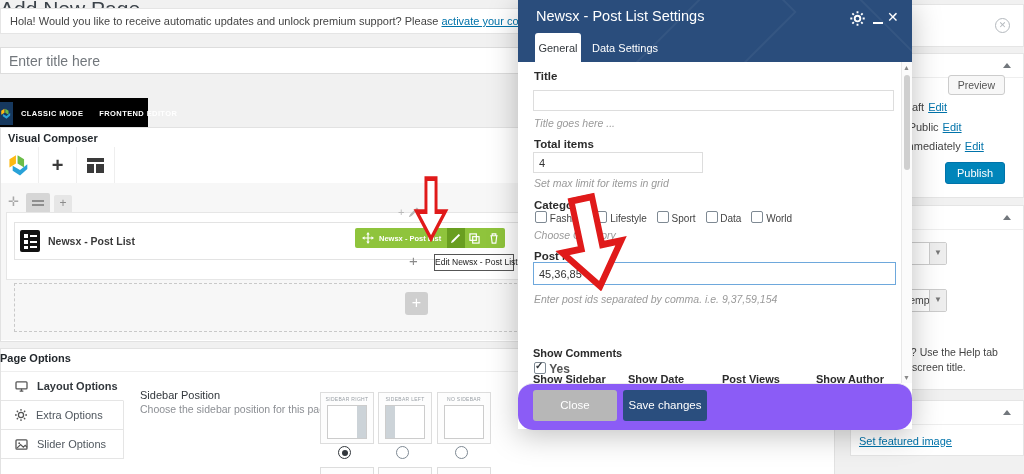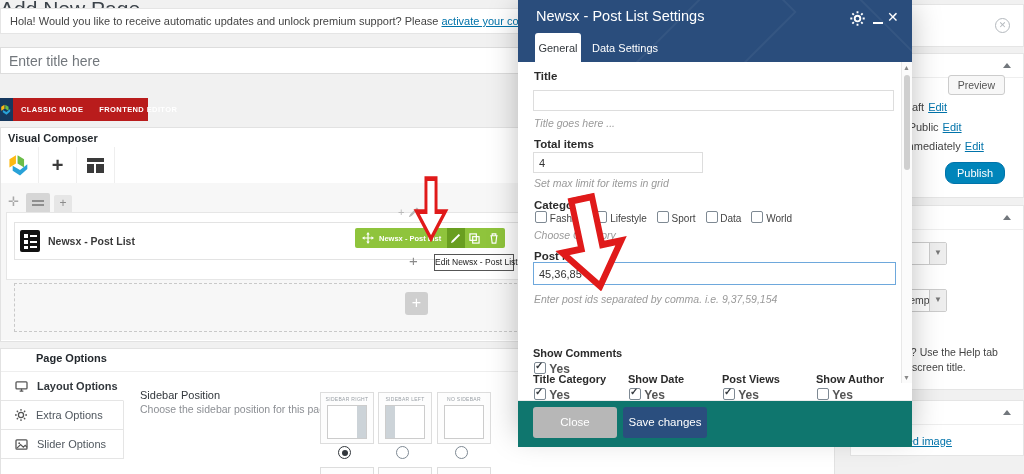--- a/index.html
+++ b/index.html
@@ -12,21 +12,21 @@
   .notice{left:0;top:8px;width:827px;height:24px;background:#fff;border:1px solid #e5e5e5;
           font-size:11px;line-height:24px;padding-left:9px;color:#444;white-space:nowrap;overflow:hidden;}
   .notice a{color:#0073aa;text-decoration:underline;}
   .title-input{left:0;top:47px;width:824px;height:24px;background:#fff;border:1px solid #ddd;
           font-size:14px;padding:1px 0 0 8px;color:#32373c;font-family:"Liberation Sans",sans-serif;}
   .title-input::placeholder{color:#72777c;opacity:1;}
   .permalink{left:1px;top:82px;font-size:11px;color:#444;}
   .permalink a{color:#0073aa;text-decoration:underline;}
   .btn-small{display:inline-block;margin-left:5px;font-size:10px;padding:2px 8px;background:#f7f7f7;
           border:1px solid #ccc;border-radius:3px;color:#555;vertical-align:middle;}
-  .vc-mode-bar{left:0;top:98px;width:148px;height:23px;background:#b91c1c;display:flex;align-items:center;}
+  .vc-mode-bar{left:0;top:98px;width:148px;height:30px;background:#000000;display:flex;align-items:center;}
   .vc-mode-bar .logo-cell{width:22px;height:23px;background:#16385e;display:flex;align-items:center;justify-content:center;}
   .vc-mode-bar .mode{color:#fff;font-size:7.5px;font-weight:bold;letter-spacing:.4px;padding:0 8px;white-space:nowrap;}
 
   
   .vc-box{left:0;top:127px;width:833px;height:213px;background:#fff;border:1px solid #e2e2e2;}
   .vc-box-head{left:0;top:127px;width:826px;height:19px;font-size:11px;font-weight:bold;color:#23282d;
           padding:5px 0 0 8px;border-bottom:1px solid #eee;}
   .vc-toolbar{left:1px;top:147px;width:832px;height:36px;background:#fff;border-bottom:1px solid #eee;display:flex;}
   .vc-toolbar .cell{width:37px;height:36px;display:flex;align-items:center;justify-content:center;border-right:1px solid #eee;}
   .vc-plus{font-size:20px;font-weight:bold;color:#3b3b3b;line-height:1;}
@@ -51,21 +51,21 @@
   .gb-ic{width:16px;}
   .vc-tooltip{left:434px;top:254px;width:78px;height:15px;background:#fff;border:1px solid #555;
           font-size:8.5px;color:#222;text-align:center;line-height:15px;white-space:nowrap;}
   .row-add-plus{left:409px;top:252px;color:#8a8a8a;font-size:15px;}
   .vc-dashed{left:14px;top:283px;width:806px;height:47px;border:1px dashed #c9c9c9;}
   .dash-plus{left:405px;top:292px;width:23px;height:23px;background:#cfcfcf;border-radius:3px;color:#fff;
           font-size:16px;text-align:center;line-height:22px;}
 
   
   .po-box{left:0;top:348px;width:833px;height:200px;background:#fff;border:1px solid #e2e2e2;}
-  .po-head{left:0;top:352px;width:826px;height:18px;font-size:11px;font-weight:bold;color:#23282d;padding-left:0;margin-left:36px;}
+  .po-head{left:0;top:352px;width:826px;height:18px;font-size:11px;font-weight:bold;color:#23282d;padding-left:0;}
   .po-head-border{left:1px;top:371px;width:832px;height:0;border-top:1px solid #eee;}
   .po-tab{left:1px;width:122px;height:28px;background:#fff;border-bottom:1px solid #e5e5e5;border-right:1px solid #e5e5e5;
           display:flex;align-items:center;font-size:11px;color:#50575e;}
   .po-tab .t-ic{margin:0 9px 0 14px;display:flex;}
   .po-tab.active{border-right:1px solid #fff;font-weight:bold;color:#32373c;}
   .po-field-label{left:140px;top:389px;font-size:11px;color:#32373c;}
   .po-field-help{left:140px;top:403px;font-size:10.5px;color:#8c8f94;}
   .thumb{top:392px;width:52px;height:50px;background:#fdfdfd;border:1px solid #ddd;}
   .thumb .t-label{font-size:5px;letter-spacing:.3px;color:#9aa0a6;text-align:center;margin-top:3px;white-space:nowrap;}
   .thumb .t-diag{position:absolute;left:6px;top:12px;width:38px;height:32px;background:#fff;border:1px solid #ccc;}
@@ -79,21 +79,21 @@
   .sb-panel{left:850px;width:172px;background:#fff;border:1px solid #e5e5e5;}
   .sb-head{height:23px;border-bottom:1px solid #eee;position:relative;font-size:11px;font-weight:bold;color:#23282d;line-height:23px;padding-left:10px;}
   .collapse{position:absolute;right:12px;top:9px;width:0;height:0;border-left:4px solid transparent;border-right:4px solid transparent;border-bottom:5px solid #72777c;}
   .dismiss-x{position:absolute;right:13px;top:13px;width:13px;height:13px;border:1px solid #b4b9be;border-radius:50%;
           color:#b4b9be;font-size:9px;line-height:12px;text-align:center;}
   .preview-btn{position:absolute;right:18px;top:21px;font-size:10.5px;padding:3px 9px;background:#f7f7f7;
           border:1px solid #ccc;border-radius:3px;color:#555;}
   .pub-row{position:absolute;left:12px;font-size:11px;color:#444;white-space:nowrap;}
   .pub-row a{color:#0073aa;text-decoration:underline;margin-left:4px;}
   .publish-btn{position:absolute;right:18px;top:108px;background:#0085ba;color:#fff;font-size:11px;
-          padding:4px 11px;border-radius:9px;border:1px solid #0073aa;}
+          padding:4px 11px;border-radius:3px;border:1px solid #0073aa;}
   .sb-select{position:absolute;left:12px;width:78px;height:21px;background:#fff;border:1px solid #ccc;border-radius:2px;font-size:10.5px;color:#444;line-height:20px;padding-left:4px;overflow:hidden;white-space:nowrap;}
   .sb-select .arrowbox{position:absolute;right:0;top:0;width:16px;height:100%;background:#eee;border-left:1px solid #ccc;
           color:#777;font-size:8px;text-align:center;line-height:20px;}
   .sb-help{position:absolute;left:12px;top:139px;width:150px;font-size:10.5px;color:#444;line-height:15px;}
   .featured-link{position:absolute;left:8px;top:34px;font-size:11px;color:#0073aa;text-decoration:underline;}
 
   
   .modal{left:518px;top:0;width:394px;height:429px;background:#fff;z-index:20;box-shadow:0 6px 28px rgba(0,0,0,.25);}
   .m-header{position:absolute;left:0;top:0;width:100%;height:62px;background:#2a4d7c;overflow:hidden;}
   .m-header::before{content:"";position:absolute;left:-40px;top:-120px;width:260px;height:260px;
@@ -115,21 +115,21 @@
   .m-input.focus{border:1px solid #6ea8dc;}
   .cb{display:inline-block;width:10px;height:10px;border:1px solid #7e8993;border-radius:2px;background:#fff;position:relative;vertical-align:-1px;}
   .cb.checked::after{content:"\2713";position:absolute;left:0px;top:-3px;font-size:10px;color:#32373c;}
   .cat-row{position:absolute;left:17px;top:211px;display:flex;gap:10px;font-size:10px;color:#444;}
   .cat-row .opt{white-space:nowrap;}
   .tg-label{position:absolute;font-size:11px;font-weight:bold;color:#2b2b2b;top:311px;}
   .tg-opt{position:absolute;top:326px;font-size:12px;color:#555;white-space:nowrap;font-weight:bold;}
   .m-scroll{position:absolute;right:0;top:62px;width:10px;height:321px;background:#fbfbfb;border-left:1px solid #e8e8e8;}
   .m-scroll .sar{position:absolute;left:0;width:9px;font-size:7px;color:#888;text-align:center;}
   .m-scroll .thumbbar{position:absolute;left:1.5px;top:13px;width:6px;height:95px;background:#cfcfcf;border-radius:3px;}
-  .m-footer{position:absolute;left:0;top:400px;width:100%;height:46px;background:#0f766e;border-top:1px solid #ececec;}
+  .m-footer{position:absolute;left:0;top:383px;width:100%;height:46px;background:#8b5cf6;border-top:1px solid #ececec;border-radius:15px;}
   .m-btn{position:absolute;top:6px;height:31px;width:84px;border:none;border-radius:3px;color:#fff;font-size:11.5px;
           font-family:"Liberation Sans",sans-serif;text-align:center;line-height:31px;}
   .m-btn.close{left:15px;background:#b7b7b7;}
   .m-btn.save{left:105px;background:#2a4e7e;}
 
   .arrow-svg{z-index:30;}
 </style>
 </head>
 <body>
 
@@ -376,21 +376,21 @@
         <span class="opt"><span class="cb"></span> <span>Sport</span></span>
         <span class="opt"><span class="cb"></span> <span>Data</span></span>
         <span class="opt"><span class="cb"></span> <span>World</span></span>
       </div>
       <div class="m-help" style="top:167px">Choose Category</div>
 
       <div class="m-label" style="top:188px">Post Manual id</div>
       <input class="m-input focus" style="top: 200px; width: 351px; height: 21px;" value="45,36,85">
       <div class="m-help" style="top:231px">Enter post ids separated by comma. i.e. 9,37,59,154</div>
 
-      <div class="tg-label" style="left:15px">Title Category</div>
+      <div class="tg-label" style="left:15px">Show Sidebar</div>
       <div class="tg-label" style="left:110px">Show Date</div>
       <div class="tg-label" style="left:204px">Post Views</div>
       <div class="tg-label" style="left:298px">Show Author</div>
 
       <div class="tg-opt" style="left:16px"><span class="cb checked"></span> <span>Yes</span></div>
       <div class="tg-opt" style="left:111px"><span class="cb checked"></span> <span>Yes</span></div>
       <div class="tg-opt" style="left:205px"><span class="cb checked"></span> <span>Yes</span></div>
       <div class="tg-opt" style="left:299px"><span class="cb"></span> <span>Yes</span></div>
 
       <div class="tg-label" style="left:15px;top:285px">Show Comments</div>

